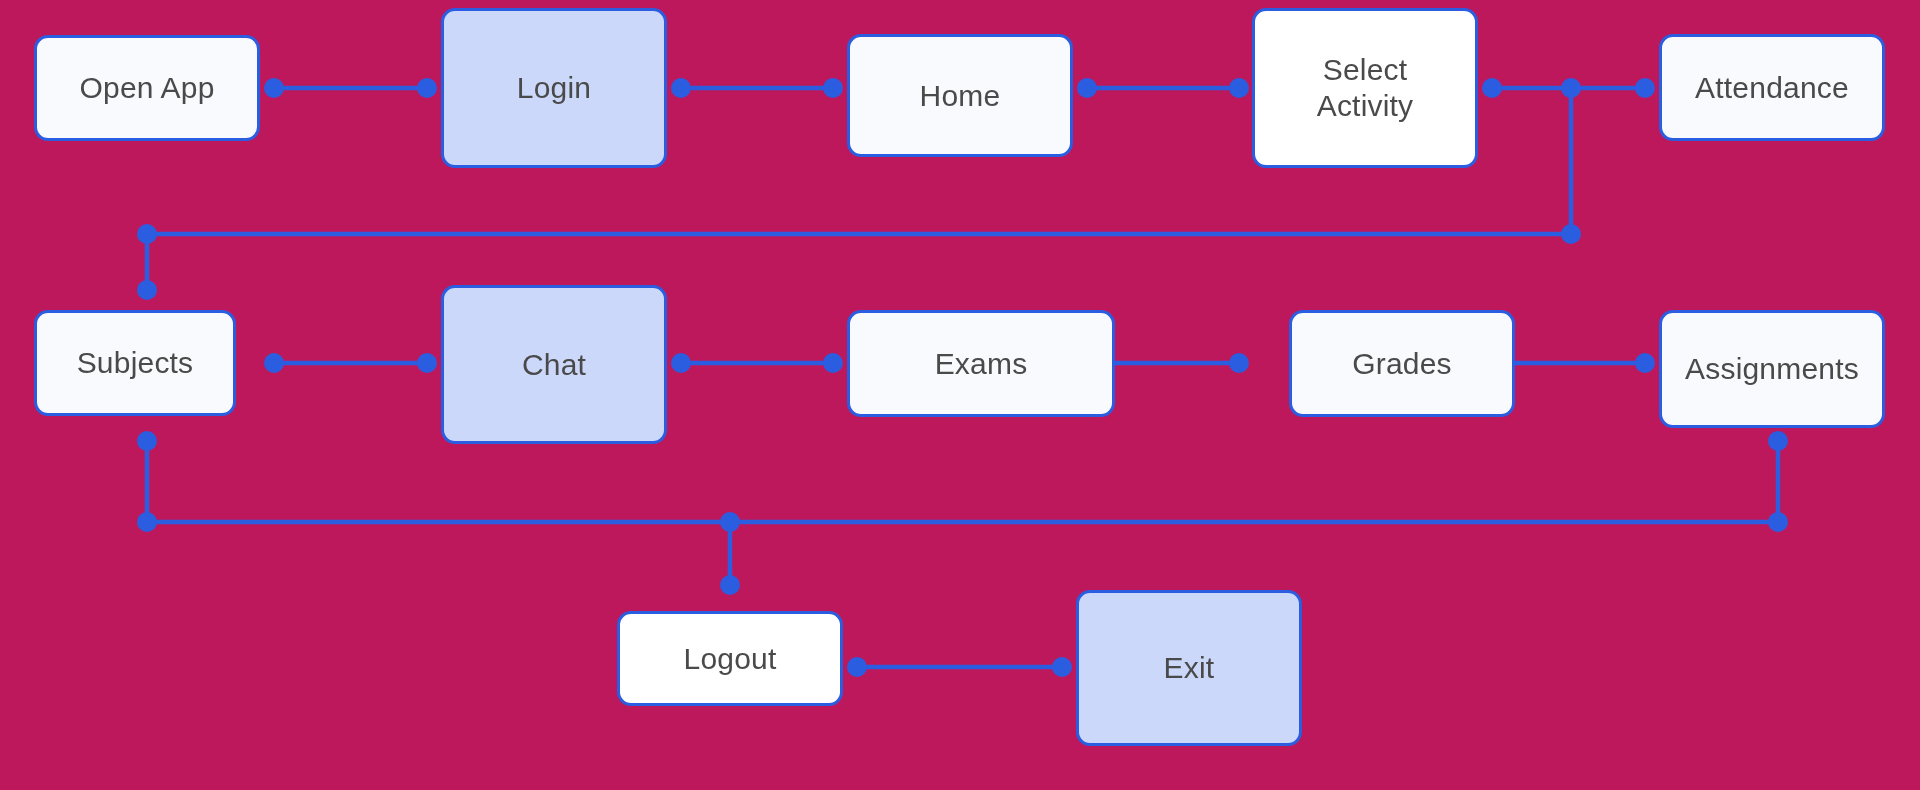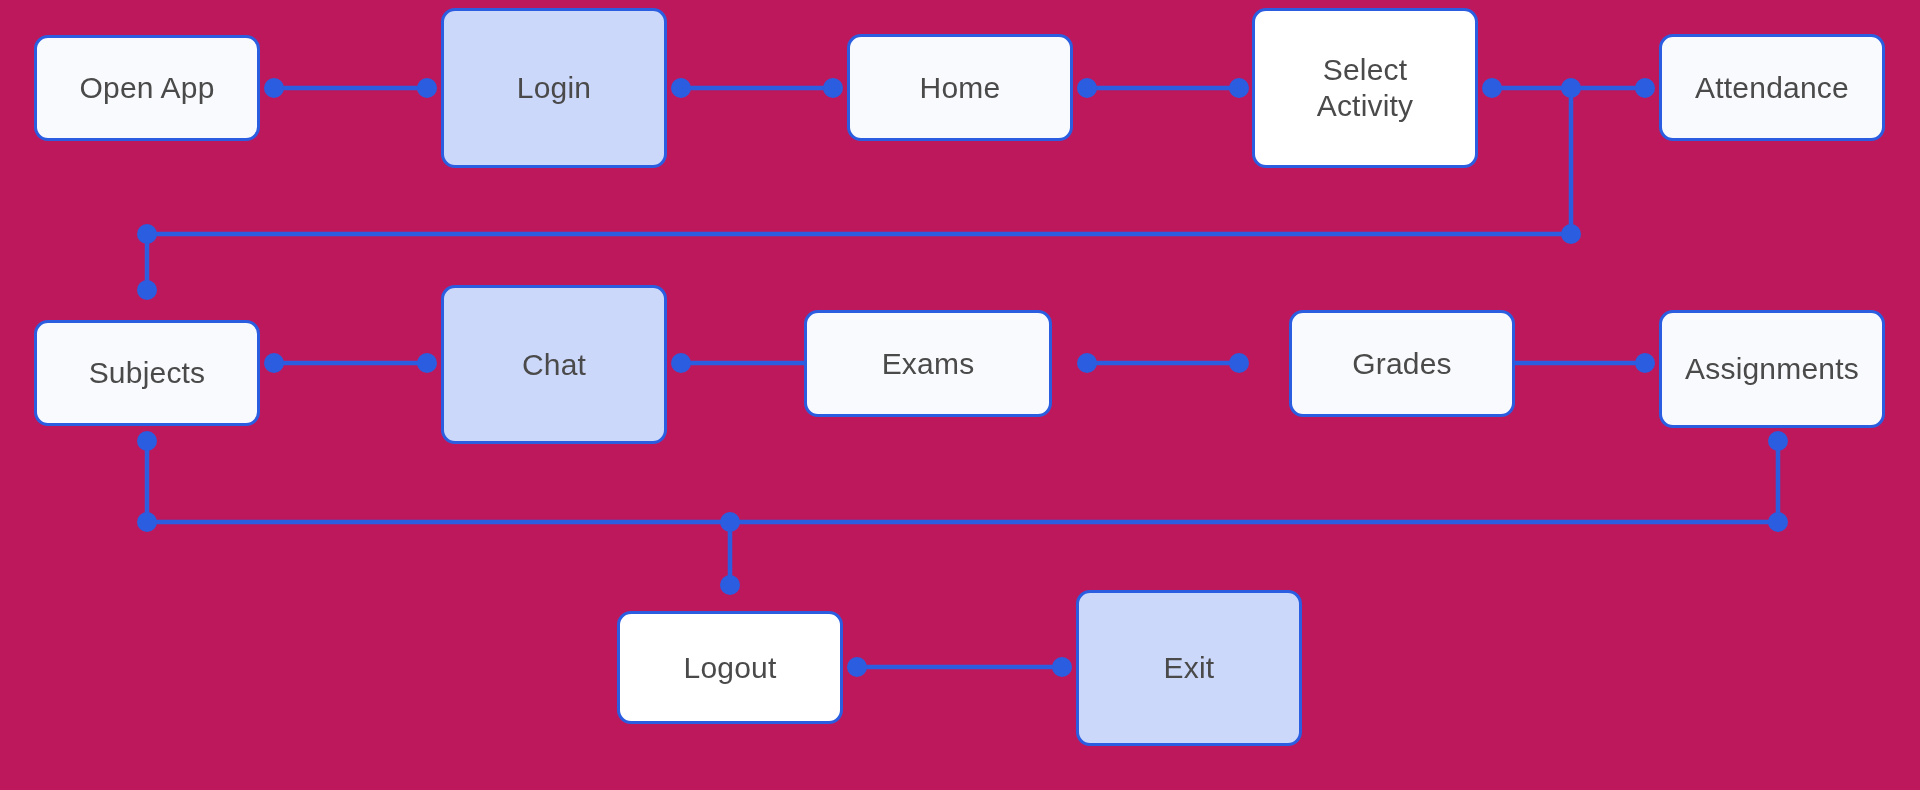--- a/index.html
+++ b/index.html
@@ -115,54 +115,54 @@
   </svg>
 
   <div class="node fill-plain" style="left:34px; top:35px; width:226px; height:106px;">
     <span class="node-label">Open App</span>
   </div>
 
   <div class="node fill-accent" style="left:441px; top:8px; width:226px; height:160px;">
     <span class="node-label">Login</span>
   </div>
 
-  <div class="node fill-plain" style="left:847px; top:34px; width:226px; height:107px;">
+  <div class="node fill-plain" style="left:847px; top:34px; width:226px; height:123px;">
     <span class="node-label">Home</span>
   </div>
 
   <div class="node fill-white" style="left:1252px; top:8px; width:226px; height:160px;">
     <span class="node-label">Select
 Activity</span>
   </div>
 
   <div class="node fill-plain" style="left:1659px; top:34px; width:226px; height:107px;">
     <span class="node-label">Attendance</span>
   </div>
 
-  <div class="node fill-plain" style="left:34px; top:320px; width:226px; height:106px;">
+  <div class="node fill-plain" style="left:34px; top:310px; width:202px; height:106px;">
     <span class="node-label">Subjects</span>
   </div>
 
   <div class="node fill-accent" style="left:441px; top:285px; width:226px; height:159px;border-radius:14px;">
     <span class="node-label">Chat</span>
   </div>
 
-  <div class="node fill-plain" style="left:804px; top:310px; width:248px; height:107px;">
+  <div class="node fill-plain" style="left:847px; top:310px; width:268px; height:107px;">
     <span class="node-label">Exams</span>
   </div>
 
   <div class="node fill-plain" style="left:1289px; top:310px; width:226px; height:107px;">
     <span class="node-label">Grades</span>
   </div>
 
   <div class="node fill-plain" style="left:1659px; top:310px; width:226px; height:118px;">
     <span class="node-label">Assignments</span>
   </div>
 
-  <div class="node fill-white" style="left:617px; top:611px; width:226px; height:113px;">
+  <div class="node fill-white" style="left:617px; top:611px; width:226px; height:95px;">
     <span class="node-label">Logout</span>
   </div>
 
   <div class="node fill-accent" style="left:1076px; top:590px; width:226px; height:156px;">
     <span class="node-label">Exit</span>
   </div>
 
 </div>
 
 </body></html>

